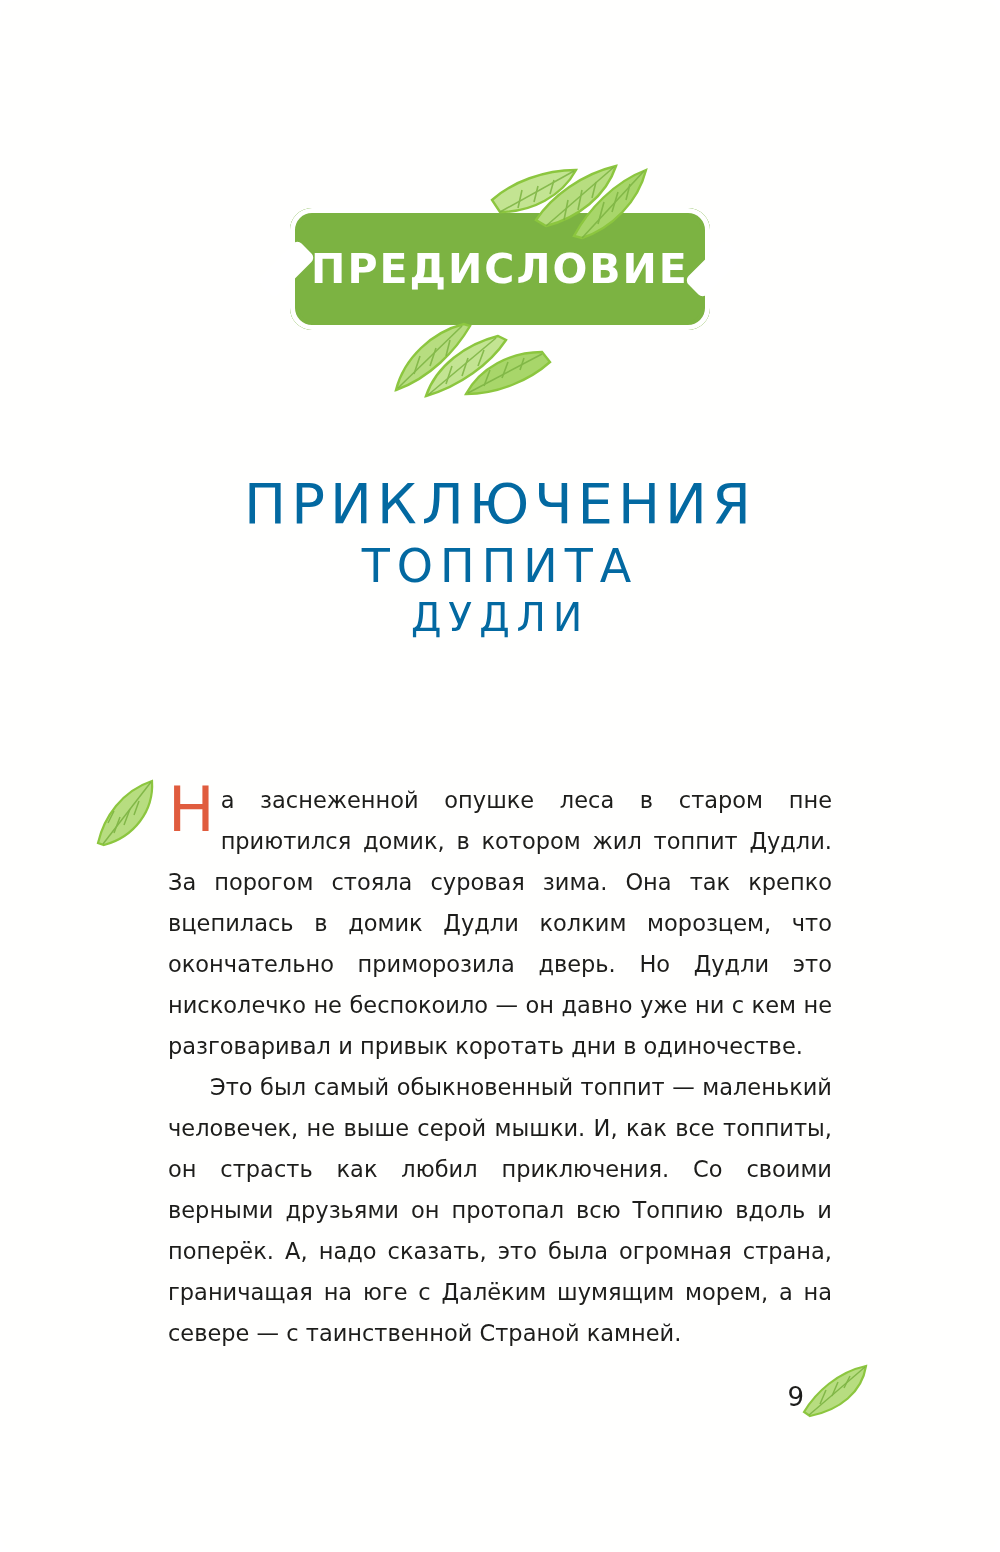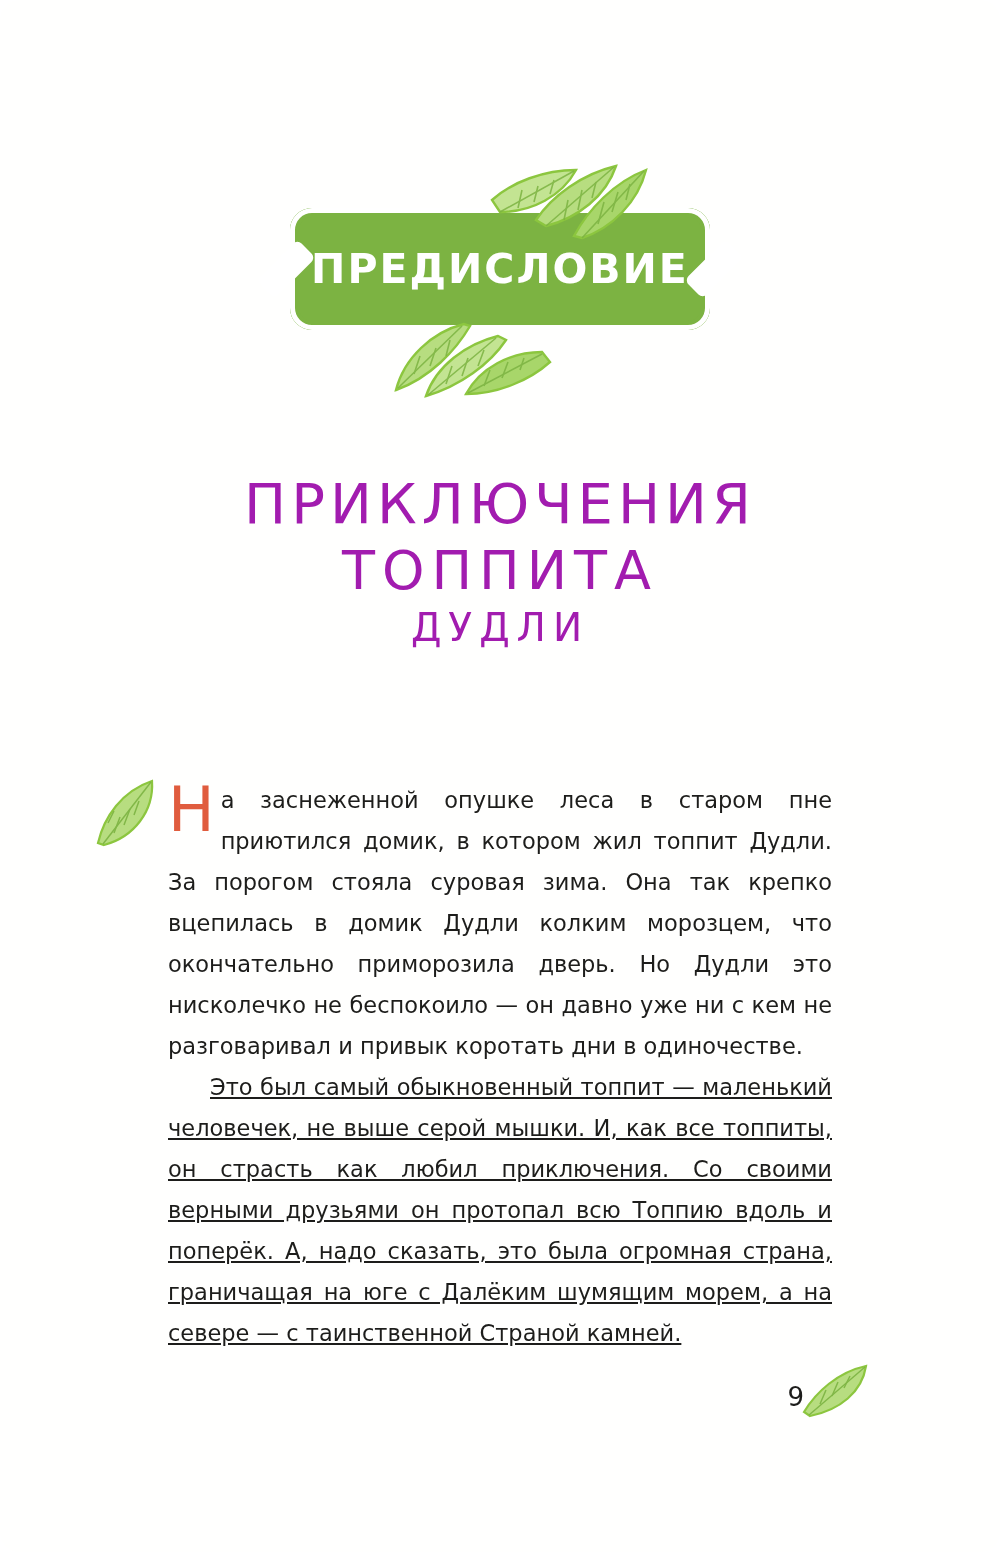--- a/index.html
+++ b/index.html
@@ -92,45 +92,45 @@
     z-index: 1;
   }
 
   
   .title {
     position: absolute;
     left: 0;
     right: 0;
     top: 470px;
     text-align: center;
-    color: #a21caf;
+    color: #0369a1;
     font-family: "DejaVu Sans", sans-serif;
     font-weight: 400;
     letter-spacing: 5px;
     text-transform: uppercase;
     line-height: 1.22;
   }
   .title .l1 { font-size: 56px; display: block; }
-  .title .l2 { font-size: 54px; display: block; letter-spacing: 7px; }
+  .title .l2 { font-size: 46px; display: block; letter-spacing: 7px; }
   .title .l3 { font-size: 39px; display: block; letter-spacing: 7px; }
 
   
   .body-block {
     position: absolute;
     left: 168px;
     top: 780px;
     width: 664px;
     color: #1d1d1b;
     font-family: "DejaVu Sans", sans-serif;
     font-size: 22.5px;
     line-height: 41px;
     text-align: justify;
   }
   .body-block p { margin: 0; }
-  .body-block p + p { text-indent: 42px; text-decoration: underline; }
+  .body-block p + p { text-indent: 42px; }
 
   .dropcap {
     float: left;
     color: #e05c3e;
     font-size: 62px;
     line-height: 52px;
     padding: 4px 6px 0 0;
     font-family: "DejaVu Sans", sans-serif;
     font-weight: 400;
   }

